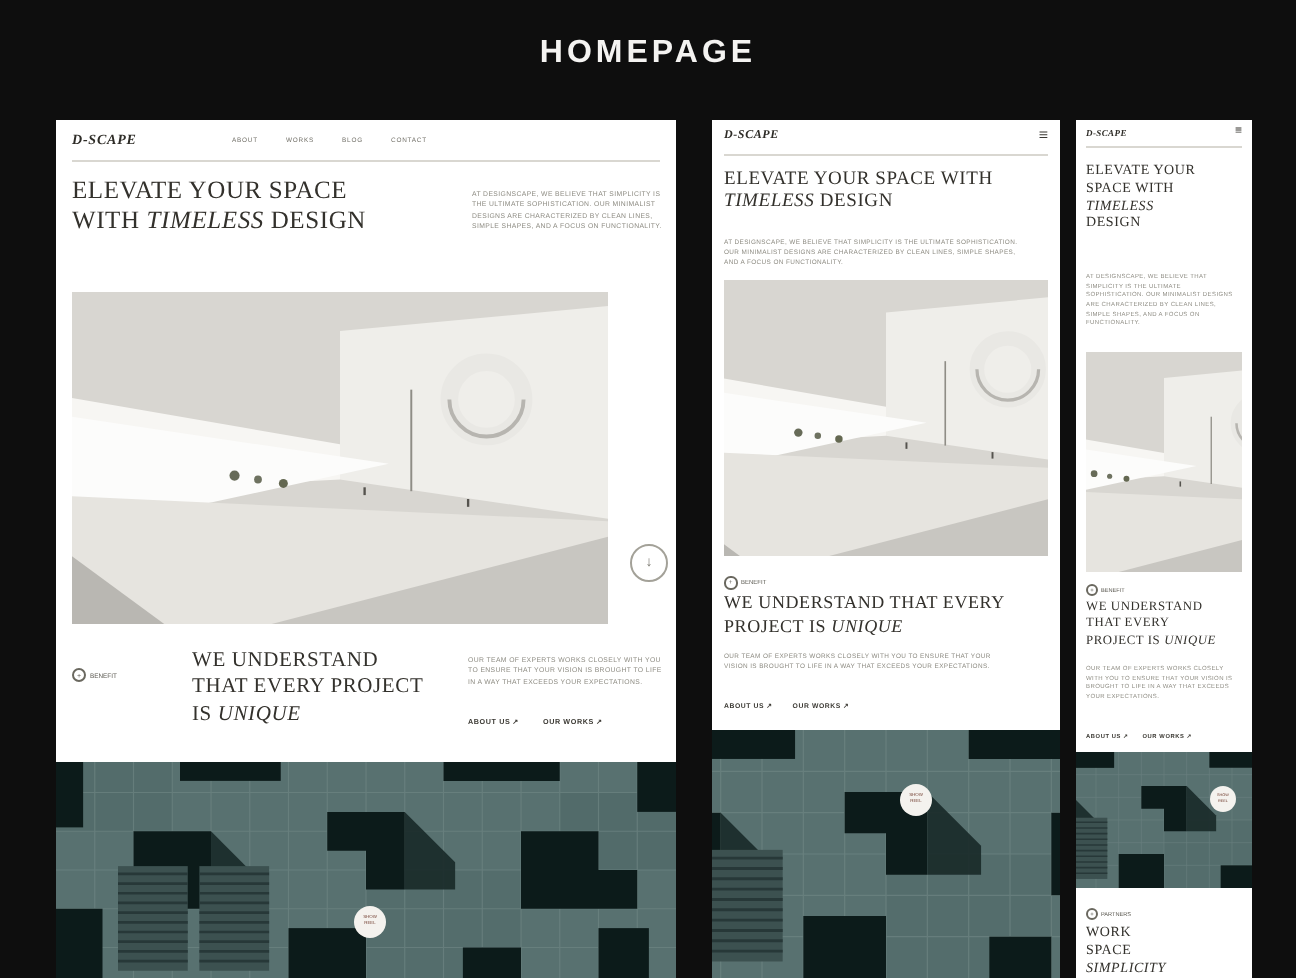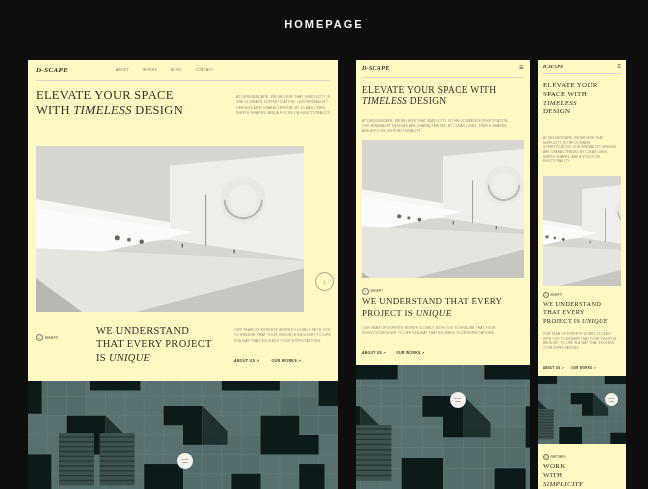--- a/index.html
+++ b/index.html
@@ -1,21 +1,21 @@
 <!DOCTYPE html>
 <html><head>
 <meta charset="utf-8">
 <style>
   html,body{margin:0;padding:0;background:#0e0e0e;}
   .stage{position:relative;width:648px;height:489px;background:#0e0e0e;overflow:hidden;
          font-family:"Liberation Sans",sans-serif;}
   .page-title{position:absolute;top:18px;left:0;right:0;text-align:center;color:#f4f3f1;
-              font-size:11px;font-weight:700;letter-spacing:2px;}
-  
-  .ab{position:absolute;background:#fef9c3;overflow:hidden;}
+              font-size:16px;font-weight:700;letter-spacing:2px;}
+  
+  .ab{position:absolute;background:#ffffff;overflow:hidden;}
   .ab-d{left:28px;top:60px;width:310px;height:429px;}
   .ab-t{left:356px;top:60px;width:174px;height:429px;}
   .ab-m{left:538px;top:60px;width:88px;height:429px;}
   .abs{position:absolute;}
   
   .logo{font-family:"Liberation Serif",serif;font-style:italic;font-weight:700;color:#2e2c27;}
   .hdr-line{background:#d9d7d1;height:1px;}
   .nav{display:flex;color:#74726a;}
   .nav span{letter-spacing:.4px;}
   .burger{color:#3a3833;line-height:1;}
@@ -349,16 +349,16 @@
     <div class="abs reel">
       <span>SHOW</span>
         <span>REEL</span>
     </div>
 
     <div class="abs badge badge-p">
       <span class="bic">+</span>
       <span>PARTNERS</span>
     </div>
     <div class="abs h3 h-serif">
-      <span>WORK WITH</span> <em>SIMPLICITY</em>
+      <span>WORK SPACE</span> <em>SIMPLICITY</em>
     </div>
   </div>
 </div>
 
 </body></html>

